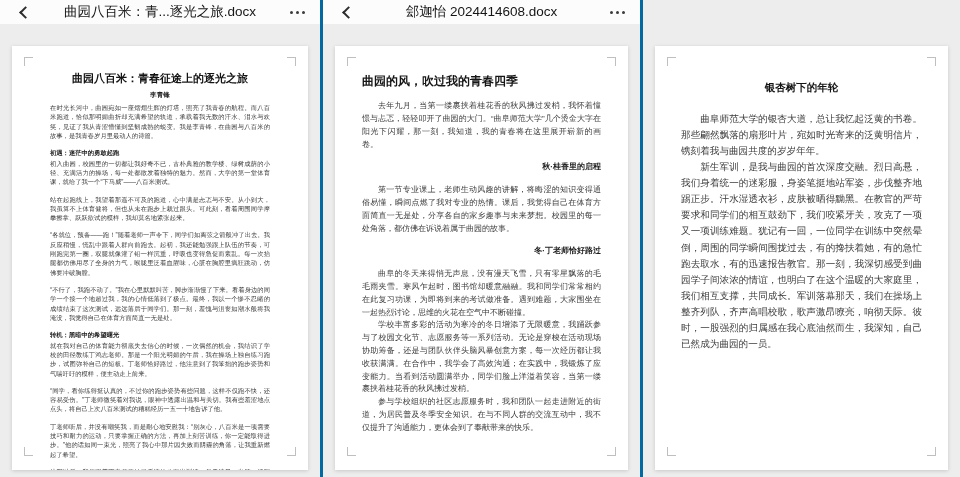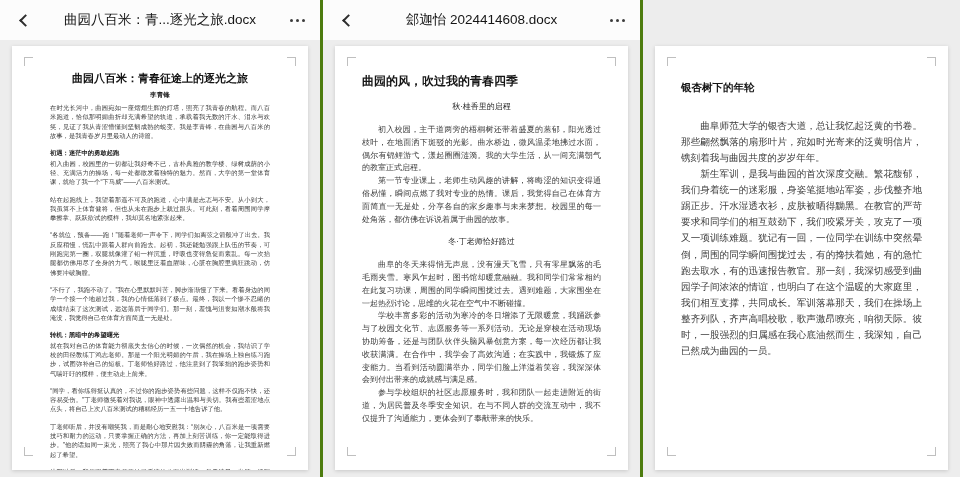--- a/index.html
+++ b/index.html
@@ -1,23 +1,23 @@
 <!DOCTYPE html>
 <html><head>
 <meta charset="utf-8">
 <style>
   * { margin:0; padding:0; box-sizing:border-box; }
   html,body { width:960px; height:477px; overflow:hidden; background:#fff;
     font-family:"Liberation Sans","DejaVu Sans",sans-serif; }
   .app { display:flex; width:960px; height:477px; }
   .panel { position:relative; width:320px; height:477px; background:#ededed; overflow:hidden; }
-  .panel + .panel { border-left:3px solid #4d7c0f; }
+  .panel + .panel { border-left:3px solid #0369a1; }
 
   
-  .hdr { position:relative; z-index:3; height:40px; background:#fcfcfc;
+  .hdr { position:relative; z-index:3; height:24px; background:#fcfcfc;
     display:flex; align-items:center; padding:0 13px; }
   .iconbtn { background:none; border:0; cursor:pointer; display:flex; align-items:center; justify-content:center;
     width:20px; height:20px; flex:0 0 auto; }
   .chev { display:block; width:9px; height:9px; border-left:2px solid #2d2d2d; border-bottom:2px solid #2d2d2d;
     transform:rotate(45deg); margin-left:4px; }
   .hdr-title { flex:1; text-align:center; font-size:13.5px; font-weight:500; color:#151515;
     white-space:nowrap; overflow:hidden; padding:0 4px; }
   .dots { display:flex; gap:3px; }
   .dots i { width:3px; height:3px; border-radius:50%; background:#3c3c3c; }
 
@@ -36,25 +36,25 @@
   .p0 .content { padding:24px 38px 18px; font-size:6.3px; line-height:1.48; }
   .p0 .blk.title  { font-size:11px; font-weight:bold; color:#141414; text-align:center; margin-bottom:4px; }
   .p0 .blk.author { font-size:6.6px; font-weight:bold; color:#222; text-align:center; margin-bottom:3px; }
   .p0 .blk.para   { text-align:justify; margin-bottom:8px; }
   .p0 .blk.heading{ font-weight:bold; color:#222; margin-bottom:1px; }
 
   
   .p1 .content { padding:26px 27px 16px; font-size:8px; line-height:1.6; }
   .p1 .blk.title  { font-size:12px; font-weight:bold; color:#161616; text-align:left; margin-bottom:9px; }
   .p1 .blk.para   { text-align:justify; text-indent:2em; }
-  .p1 .blk.heading{ font-weight:normal; color:#1c1c1c; text-align:center; margin:10px 0; }
+  .p1 .blk.heading{ font-weight:bold; color:#1c1c1c; text-align:right; margin:10px 0; }
 
   
   .p2 .content { padding:33px 26px 16px; font-size:9.6px; line-height:1.68; }
-  .p2 .blk.title  { font-size:10.5px; font-weight:bold; color:#141414; margin-bottom:21px; }
+  .p2 .blk.title  { font-size:10.5px; font-weight:bold; color:#141414; text-align:center; margin-bottom:14px; }
   .p2 .blk.para   { text-align:justify; text-indent:2em; }
 </style>
 </head>
 <body>
 
 <div class="app">
 
   <section class="panel p0">
     <header class="hdr">
       <button class="iconbtn">
@@ -109,41 +109,41 @@
         </button>
     </header>
     <div class="pagebg">
       <div class="page">
         <span class="mk tl"></span>
         <span class="mk tr"></span>
         <span class="mk bl"></span>
         <span class="mk br"></span>
         <div class="content">
             <div class="blk title">曲园的风，吹过我的青春四季</div>
+            <div class="blk para">去年九月，当第一缕裹挟着桂花香的秋风拂过发梢，我怀着憧憬与忐忑，轻轻叩开了曲园的大门。“曲阜师范大学”几个烫金大字在阳光下闪耀，那一刻，我知道，我的青春将在这里展开崭新的画卷。</div>
             <div class="blk heading">秋·桂香里的启程</div>
-            <div class="blk para">初入校园，主干道两旁的梧桐树还带着盛夏的葱郁，阳光透过枝叶，在地面洒下斑驳的光影。曲水桥边，微风温柔地拂过水面，偶尔有锦鲤游弋，漾起圈圈涟漪。我的大学生活，从一间充满朝气的教室正式启程。</div>
             <div class="blk para">第一节专业课上，老师生动风趣的讲解，将晦涩的知识变得通俗易懂，瞬间点燃了我对专业的热情。课后，我觉得自己在体育方面简直一无是处，分享各自的家乡趣事与未来梦想。校园里的每一处角落，都仿佛在诉说着属于曲园的故事。</div>
             <div class="blk heading">冬·丁老师恰好路过</div>
-            <div class="blk para">曲阜的冬天来得悄无声息，没有漫天飞雪，只有零星飘落的毛毛雨夹雪。寒风乍起时，图书馆却暖意融融。我和同学们常常相约在此复习功课，周围的同学瞬间围拢过去。遇到难题，大家围坐在一起热烈讨论，思维的火花在空气中不断碰撞。</div>
-            <div class="blk para">学校丰富多彩的活动为寒冷的冬日增添了无限暖意，我踊跃参与了校园文化节、志愿服务等一系列活动。无论是穿梭在活动现场协助筹备，还是与团队伙伴头脑风暴创意方案，每一次经历都让我收获满满。在合作中，我学会了高效沟通；在实践中，我锻炼了应变能力。当看到活动圆满举办，同学们脸上洋溢着笑容，我深深体会到付出带来的成就感与满足感。</div>
+            <div class="blk para">曲阜的冬天来得悄无声息，没有漫天飞雪，只有零星飘落的毛毛雨夹雪。寒风乍起时，图书馆却暖意融融。我和同学们常常相约在此复习功课，为即将到来的考试做准备。遇到难题，大家围坐在一起热烈讨论，思维的火花在空气中不断碰撞。</div>
+            <div class="blk para">学校丰富多彩的活动为寒冷的冬日增添了无限暖意，我踊跃参与了校园文化节、志愿服务等一系列活动。无论是穿梭在活动现场协助筹备，还是与团队伙伴头脑风暴创意方案，每一次经历都让我收获满满。在合作中，我学会了高效沟通；在实践中，我锻炼了应变能力。当看到活动圆满举办，同学们脸上洋溢着笑容，当第一缕裹挟着桂花香的秋风拂过发梢。</div>
             <div class="blk para">参与学校组织的社区志愿服务时，我和团队一起走进附近的街道，为居民普及冬季安全知识。在与不同人群的交流互动中，我不仅提升了沟通能力，更体会到了奉献带来的快乐。</div>
           </div>
       </div>
     </div>
   </section>
 
   <section class="panel p2">
     <div class="pagebg">
       <div class="page">
         <span class="mk tl"></span>
         <span class="mk tr"></span>
         <span class="mk bl"></span>
         <span class="mk br"></span>
         <div class="content">
             <div class="blk title">银杏树下的年轮</div>
             <div class="blk para">曲阜师范大学的银杏大道，总让我忆起泛黄的书卷。那些翩然飘落的扇形叶片，宛如时光寄来的泛黄明信片，镌刻着我与曲园共度的岁岁年年。</div>
-            <div class="blk para">新生军训，是我与曲园的首次深度交融。繁花馥郁，我们身着统一的迷彩服，身姿笔挺地站军姿，步伐整齐地踢正步。汗水湿透衣衫，皮肤被晒得黝黑。在教官的严苛要求和同学们的相互鼓劲下，我们咬紧牙关，攻克了一项又一项训练难题。犹记有一回，一位同学在训练中突然晕倒，周围的同学瞬间围拢过去，有的搀扶着她，有的急忙跑去取水，有的迅速报告教官。那一刻，我深切感受到曲园学子间浓浓的情谊，也明白了在这个温暖的大家庭里，我们相互支撑，共同成长。军训落幕那天，我们在操场上整齐列队，齐声高唱校歌，歌声激昂嘹亮，响彻天际。彼时，一股强烈的归属感在我心底油然而生，我深知，自己已然成为曲园的一员。</div>
+            <div class="blk para">新生军训，是我与曲园的首次深度交融。烈日高悬，我们身着统一的迷彩服，身姿笔挺地站军姿，步伐整齐地踢正步。汗水湿透衣衫，皮肤被晒得黝黑。在教官的严苛要求和同学们的相互鼓劲下，我们咬紧牙关，攻克了一项又一项训练难题。犹记有一回，一位同学在训练中突然晕倒，周围的同学瞬间围拢过去，有的搀扶着她，有的急忙跑去取水，有的迅速报告教官。那一刻，我深切感受到曲园学子间浓浓的情谊，也明白了在这个温暖的大家庭里，我们相互支撑，共同成长。军训落幕那天，我们在操场上整齐列队，齐声高唱校歌，歌声激昂嘹亮，响彻天际。彼时，一股强烈的归属感在我心底油然而生，我深知，自己已然成为曲园的一员。</div>
           </div>
       </div>
     </div>
   </section>
 
 </div>
 
 </body></html>

